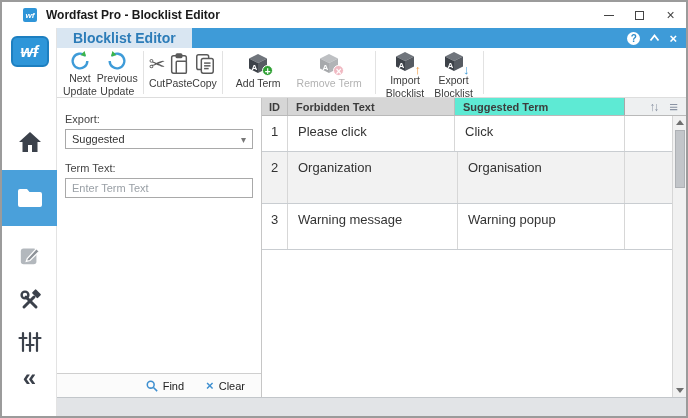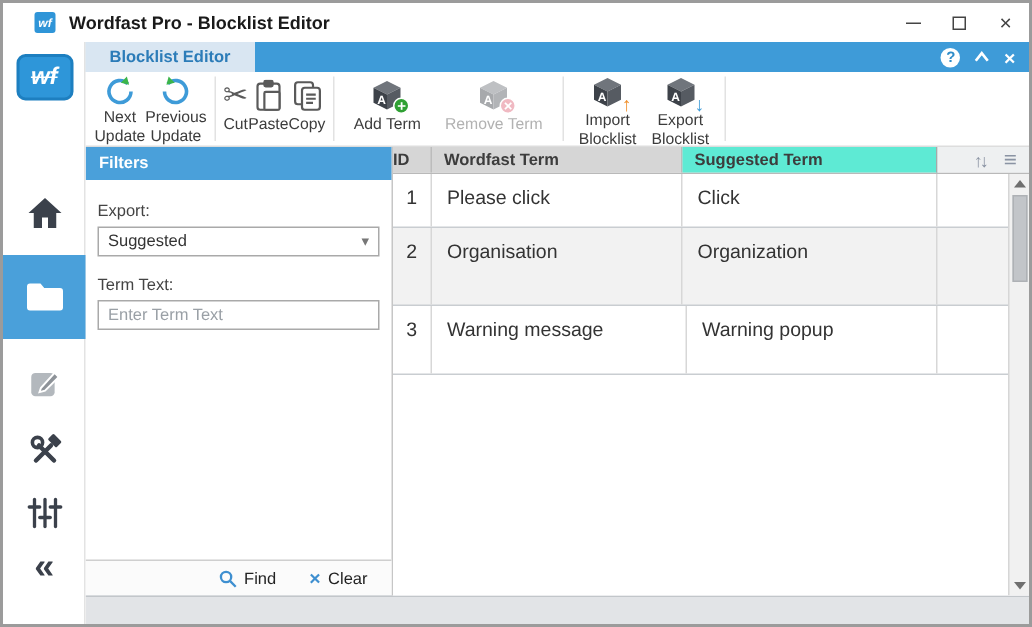--- a/index.html
+++ b/index.html
@@ -48,21 +48,21 @@
   .side-tools { top: 260px; }
   .side-sliders { top: 302px; }
   .side-collapse { top: 336px; font-size: 24px; font-weight: bold; color:#3b414b; }
 
   
   .right-col { flex: 1; display: flex; flex-direction: column; min-width: 0; }
 
   
   .tabbar { height: 20px; flex: 0 0 20px; background:#3e9bd8; display: flex; align-items: stretch; }
   .tab-active {
-    background:#d9e6f2; color:#2c7cb8; font-size: 11px; font-weight: bold;
+    background:#d9e6f2; color:#2c7cb8; font-size: 14px; font-weight: bold;
     padding: 0 16px; display:flex; align-items:center;
   }
   .tabbar-right { margin-left: auto; display:flex; align-items:center; gap: 9px; padding-right: 9px; }
   .help-circle {
     width: 13px; height: 13px; border-radius: 50%; background:#fff; color:#2e8cc9;
     font-size: 10px; font-weight: bold; display:flex; align-items:center; justify-content:center;
   }
   .tab-x { color:#fff; font-size: 13px; font-weight: bold; line-height: 1; }
 
   
@@ -104,21 +104,21 @@
     flex: 0 0 24px; border-top: 1px solid #cfcfcf; background:#fbfbfb;
     display:flex; align-items:center; justify-content:flex-end; gap: 22px; padding-right: 16px;
   }
   .f-btn { display:flex; align-items:center; gap: 5px; font-size: 11px; color:#222; }
   .clear-x { color:#3e8fd0; font-size: 13px; font-weight: bold; line-height: 1; }
 
   
   .table-area { flex: 1; display:flex; flex-direction: column; min-width: 0; position: relative; background:#fff; }
   .t-header { height: 18px; flex: 0 0 18px; display:flex; font-size: 11px; font-weight: bold; color:#3c3c3c; border-bottom: 1px solid #b9b9b9; }
   .th { display:flex; align-items:center; padding-left: 8px; background:#d6d6d6; border-right: 1px solid #bcbcbc; }
-  .th-id { width: 26px; flex: 0 0 26px; padding-left: 0; }
+  .th-id { width: 26px; flex: 0 0 26px; justify-content:center; padding-left: 0; }
   .th-forbidden { width: 167px; flex: 0 0 167px; }
   .th-suggested { width: 170px; flex: 0 0 170px; background:#5eead4; border-right-color:#a8a8a8; }
   .th-icons { flex: 1; background:#eef0f1; border-right: none; display:flex; align-items:center; justify-content:flex-end; gap: 12px; padding-right: 8px; }
   .sort-glyph { color:#8a93a3; font-size: 12px; font-weight: bold; letter-spacing: -2px; }
   .menu-glyph { color:#8a93a3; font-size: 15px; font-weight: bold; line-height: 1; }
   .t-body { flex: 1; position: relative; overflow: hidden; }
   .t-row { display: flex; border-bottom: 1px solid #c9cdd1; font-size: 13px; color:#333; background:#fff; }
   .t-row.alt { background:#f2f2f2; }
   .td { padding: 8px 0 0 10px; border-right: 1px solid #d7d7d7; overflow:hidden; }
   .td-id { width: 26px; flex: 0 0 26px; text-align:center; padding-left: 0; }
@@ -344,21 +344,20 @@
           </div>
           <div class="tb-lbl"><span>Export</span><br><span>Blocklist</span></div>
         </div>
 
         <div class="tb-sep" data-interactable="false"></div>
       </div>
 
       <div class="content-row">
 
         <div class="filters" data-interactable="false">
-          <div class="filters-header" data-interactable="false">Filters</div>
           <div class="filters-body">
             <div class="f-label" data-interactable="false">Export:</div>
             <div class="f-select" data-interactable="true">
               <span data-interactable="false">Suggested</span>
               <span class="caret" data-interactable="false">▾</span>
             </div>
             <div class="f-label" data-interactable="false">Term Text:</div>
             <input class="f-input" type="text" data-interactable="true" placeholder="Enter Term Text" style="">
           </div>
           <div class="filters-footer" data-interactable="false">
@@ -375,42 +374,42 @@
             </div>
           </div>
         </div>
 
         <div class="table-area" data-interactable="false">
           <div class="t-header" data-interactable="false">
             <div class="th th-id" data-interactable="true">
                 <span>ID</span>
               </div>
             <div class="th th-forbidden" data-interactable="true">
-                <span>Wordfast Term</span>
+                <span>Forbidden Text</span>
               </div>
             <div class="th th-suggested" data-interactable="true">
                 <span>Suggested Term</span>
               </div>
             <div class="th th-icons" data-interactable="false">
               <span class="sort-glyph" data-interactable="true">↑↓</span>
               <span class="menu-glyph" data-interactable="true">≡</span>
             </div>
           </div>
 
           <div class="t-body" data-interactable="false">
             <div class="t-row row-1" data-interactable="true">
               <div class="td td-id" data-interactable="false">1</div>
               <div class="td td-forbidden" data-interactable="true">Please click</div>
               <div class="td td-suggested" data-interactable="true">Click</div>
               <div class="td td-extra" data-interactable="false"></div>
             </div>
             <div class="t-row row-2 alt" data-interactable="true">
               <div class="td td-id" data-interactable="false">2</div>
+              <div class="td td-suggested" data-interactable="true">Organization</div>
               <div class="td td-forbidden" data-interactable="true">Organisation</div>
-              <div class="td td-suggested" data-interactable="true">Organization</div>
               <div class="td td-extra" data-interactable="false"></div>
             </div>
             <div class="t-row row-3" data-interactable="true">
               <div class="td td-id" data-interactable="false">3</div>
               <div class="td td-suggested" data-interactable="true">Warning message</div>
               <div class="td td-forbidden" data-interactable="true">Warning popup</div>
               <div class="td td-extra" data-interactable="false"></div>
             </div>
 
             <div class="vscroll" data-interactable="true">

